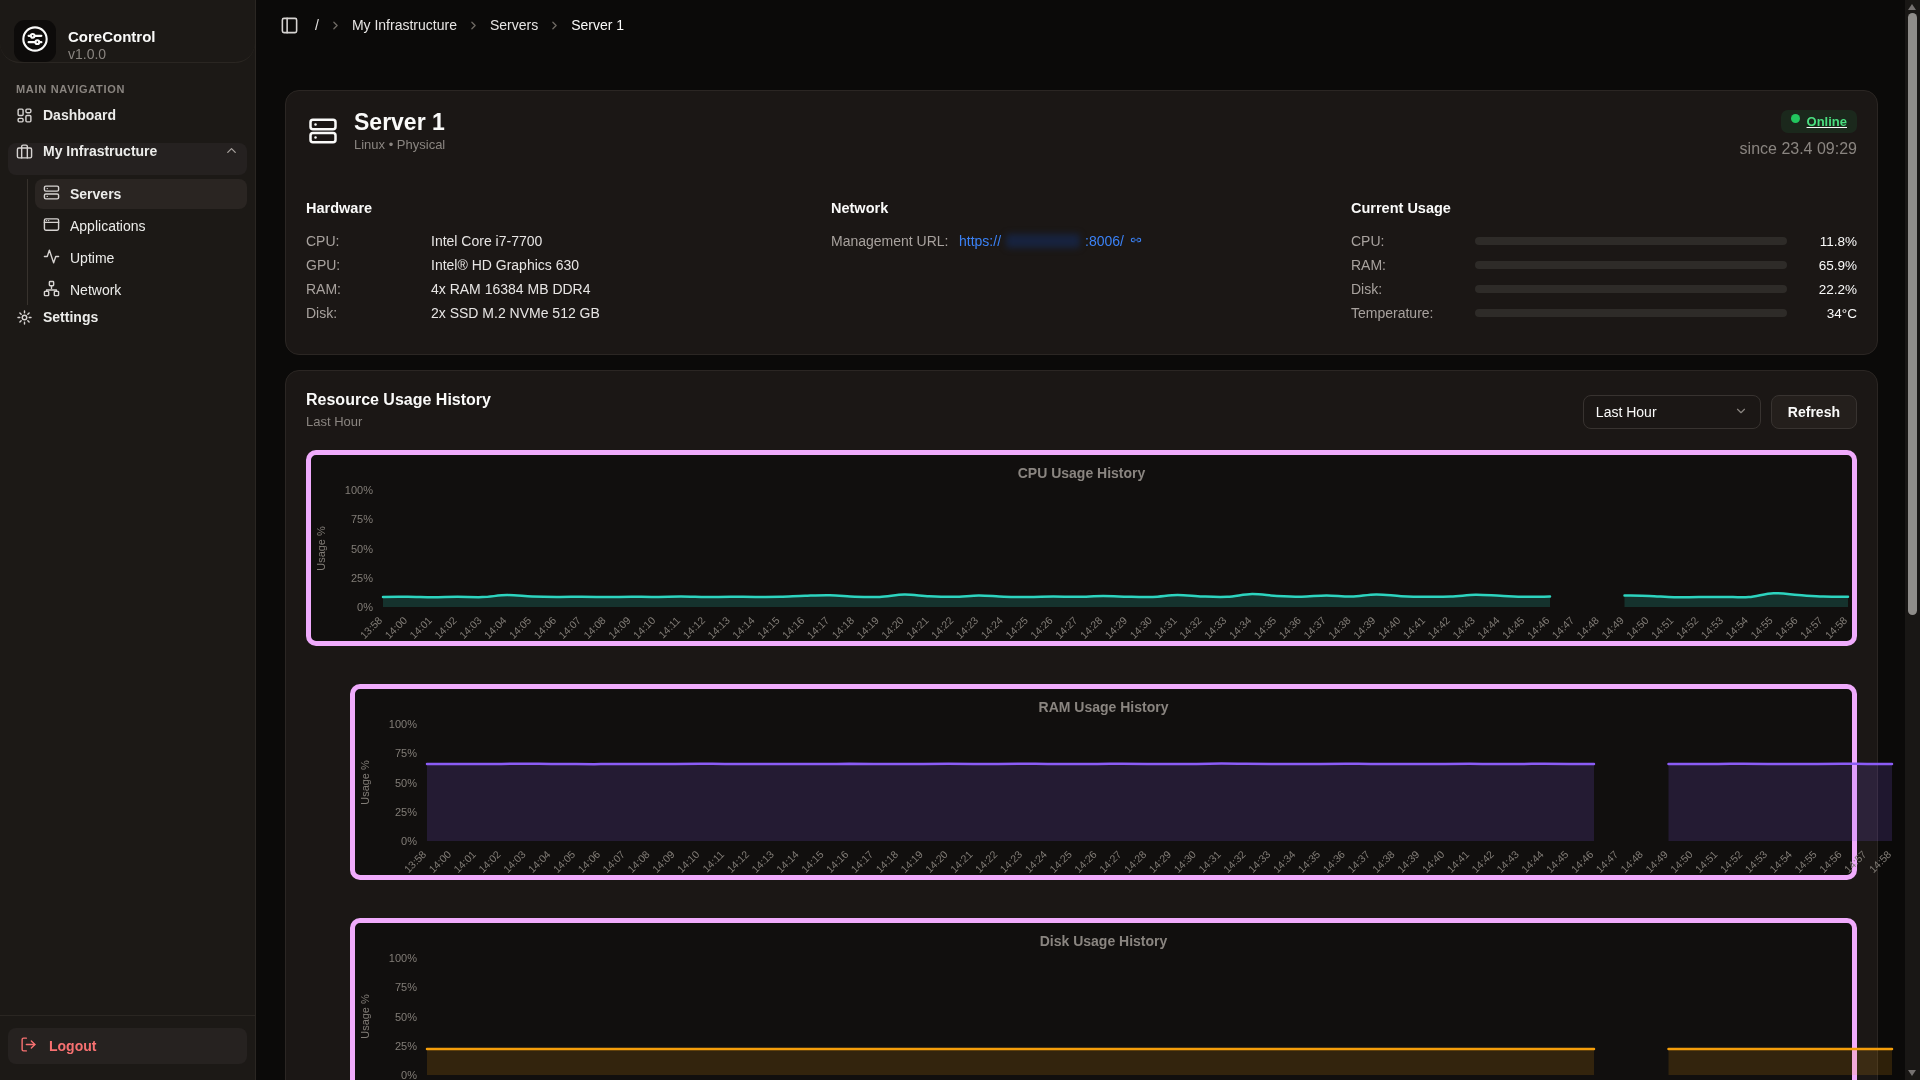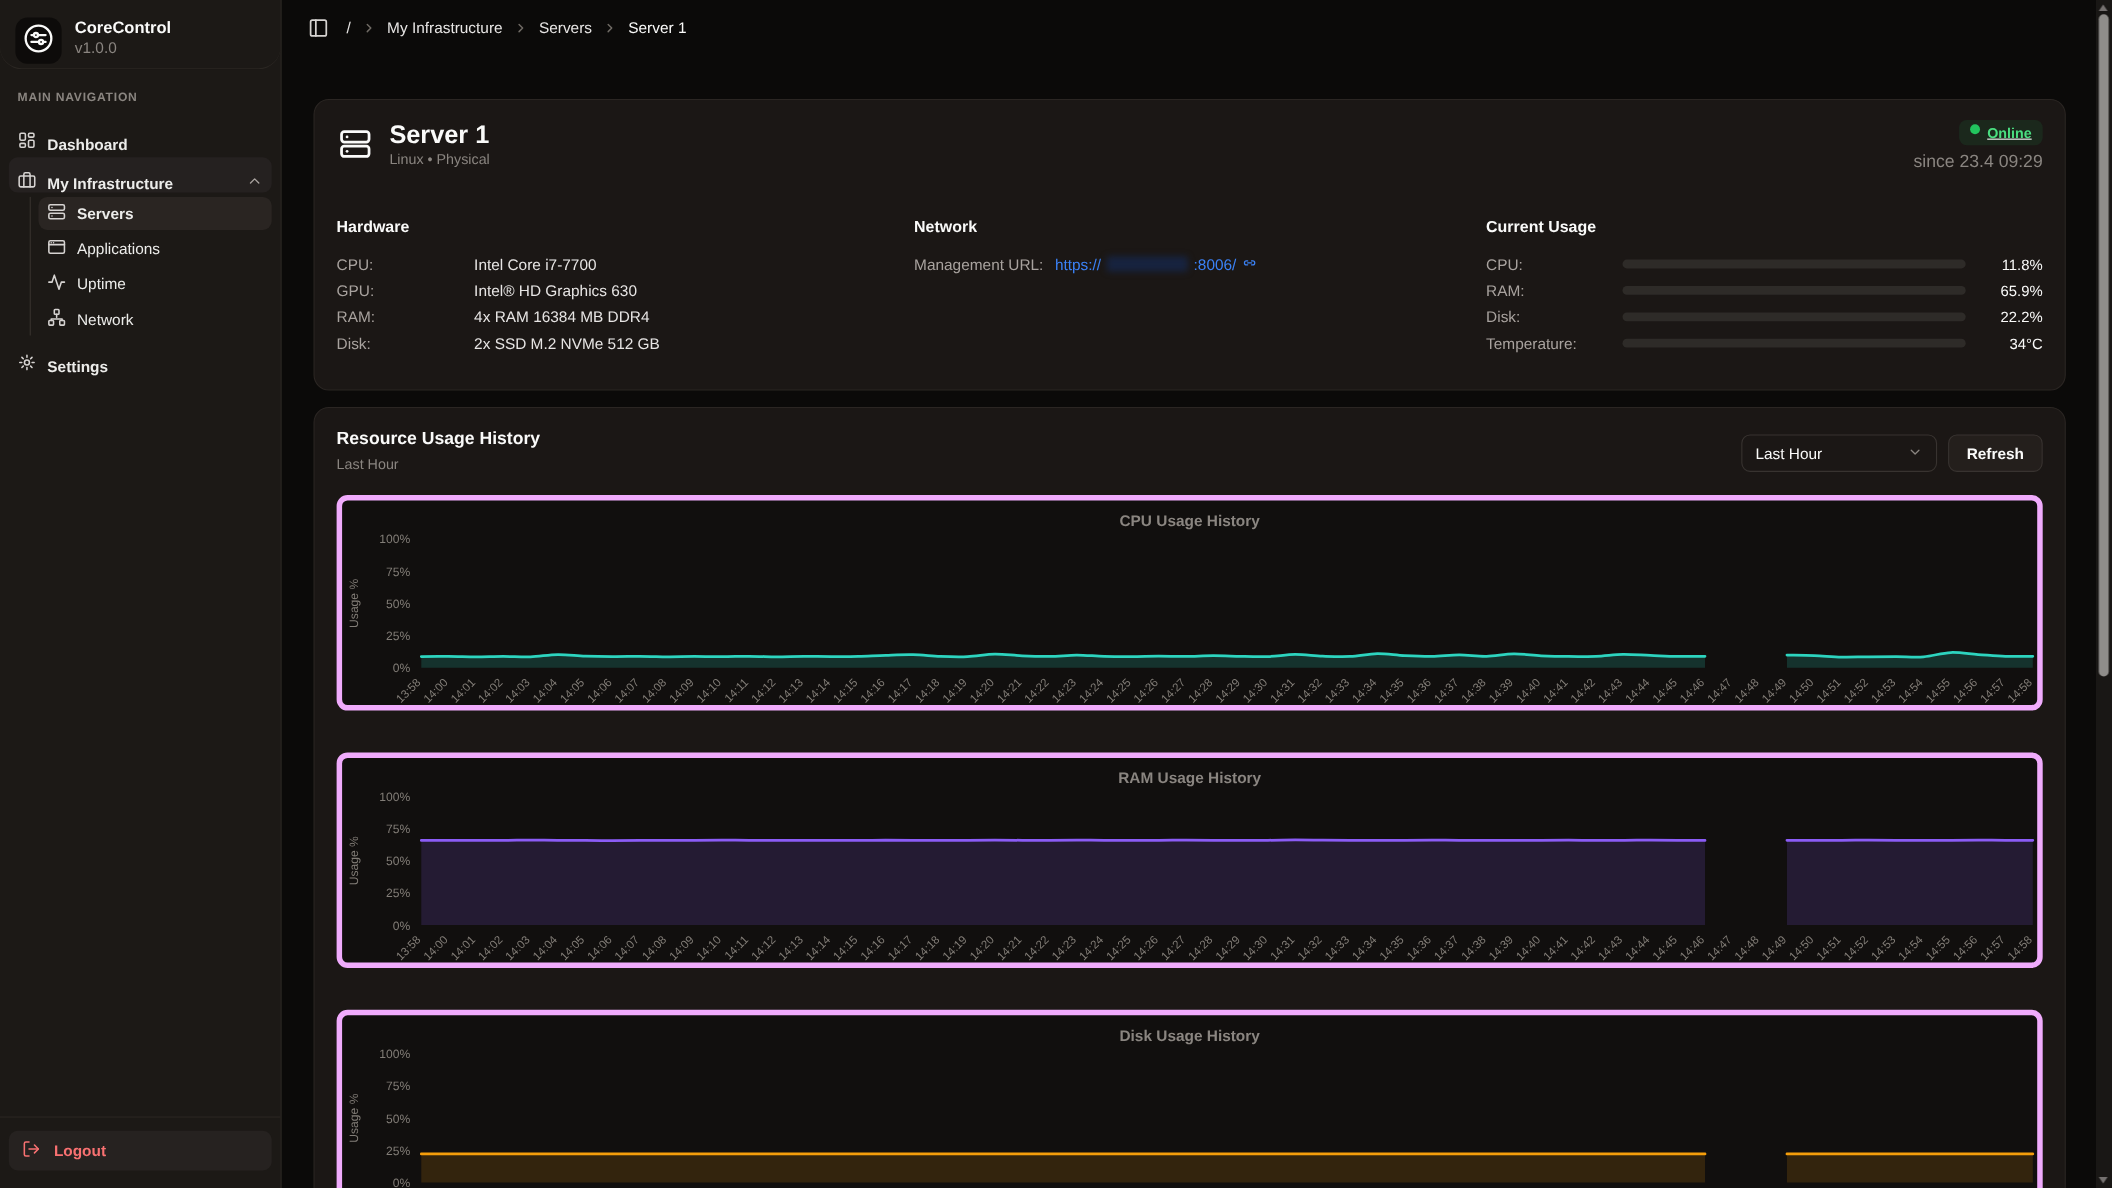--- a/index.html
+++ b/index.html
@@ -3,30 +3,30 @@
 <meta charset="utf-8">
 <style>
   * { margin:0; padding:0; box-sizing:border-box; }
   html,body { width:1920px; height:1080px; overflow:hidden; background:#0b0a09;
     font-family:"Liberation Sans", sans-serif; color:#fafaf9; }
   .app { display:flex; width:1920px; height:1080px; }
 
   
   .sidebar { width:256px; min-width:256px; background:#1c1916; border-right:1px solid #2a2622;
     display:flex; flex-direction:column; }
-  .sidebar-header { height:63px; display:flex; align-items:flex-start; gap:12px; padding:16px 14px;
+  .sidebar-header { height:63px; display:flex; align-items:flex-end; gap:12px; padding:0 14px;
     border-bottom:1px solid #2a2622;border-radius:20px; }
   .logo-box { width:42px; height:42px; border-radius:11px; background:#0d0b0a;
     display:flex; align-items:center; justify-content:center; flex:none; }
   .app-name { font-size:15px; font-weight:700; line-height:19px; }
   .app-version { font-size:14px; color:#8a8580; }
   .nav-section-label { padding:20px 16px 10px; font-size:11px; font-weight:700;
     letter-spacing:.7px; color:#8a8580; }
   .nav-item { height:32px; margin:2px 8px; padding:0 8px; border-radius:8px;
-    display:flex; align-items:flex-end; gap:10px; font-size:14px; font-weight:600;
+    display:flex; align-items:flex-start; gap:10px; font-size:14px; font-weight:600;
     color:#ececea; cursor:pointer; }
   .nav-item.group-open { background:#252120; }
   .nav-item svg, .nav-sub-item svg { width:17px; height:17px; flex:none; stroke:#d6d3d1; }
   .chevron { margin-left:auto; }
   .submenu { margin:2px 8px 2px 27px; border-left:1px solid #37322d; padding-left:7px;
     display:flex; flex-direction:column; gap:2px; }
   .nav-sub-item { height:30px; border-radius:8px; display:flex; align-items:center; gap:10px;
     padding:0 8px; font-size:14px; font-weight:500; color:#ececea; cursor:pointer; }
   .nav-sub-item.active { background:#2a2522; font-weight:600; }
   .sidebar-footer { margin-top:auto; border-top:1px solid #2a2622; padding:12px 8px 16px; }
@@ -92,21 +92,21 @@
   .range-select { width:178px; height:34px; border:1px solid #383330; border-radius:8px;
     display:flex; align-items:center; justify-content:space-between; padding:0 12px;
     font-size:14px; color:#fafaf9; cursor:pointer; background:#1b1715; }
   .range-select svg { width:14px; height:14px; stroke:#8a8580; }
   .refresh-btn { height:34px; padding:0 16px; border-radius:8px; background:#241f1c;
     border:1px solid #383330; font-weight:700; font-size:14px; color:#fafaf9; cursor:pointer;
     font-family:"Liberation Sans", sans-serif; }
 
   .chart-panel { background:#110f0e; border:5px solid #f0abfc; border-radius:10px; height:196px;
     position:relative; }
-  .chart-panel + .chart-panel { margin-top:38px; }
+  .chart-panel + .chart-panel { margin-top:38px;margin-left:44px; }
   .chart-title { position:absolute; top:10px; left:0; right:0; text-align:center;
     font-size:14px; font-weight:700; color:#8a8580; }
   svg.chart { display:block; width:1551px; height:194px; }
 
   
   .scrollbar { position:fixed; top:0; right:0; width:15px; height:1080px; background:#191715; }
   .scroll-thumb { position:absolute; left:3px; top:13px; width:9px; height:602px;
     background:#8f8d8a; border-radius:5px; }
   .scroll-arrow { position:absolute; left:3px; width:0; height:0;
     border-left:4.5px solid transparent; border-right:4.5px solid transparent; }

